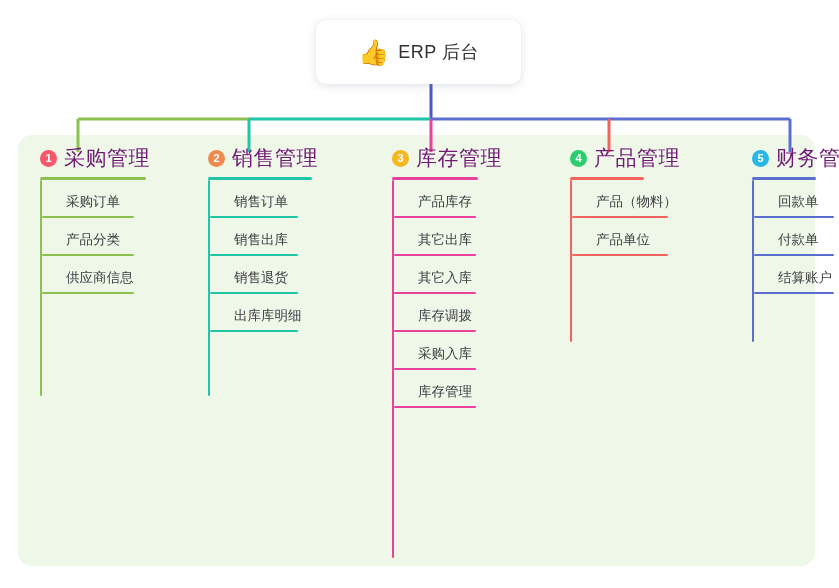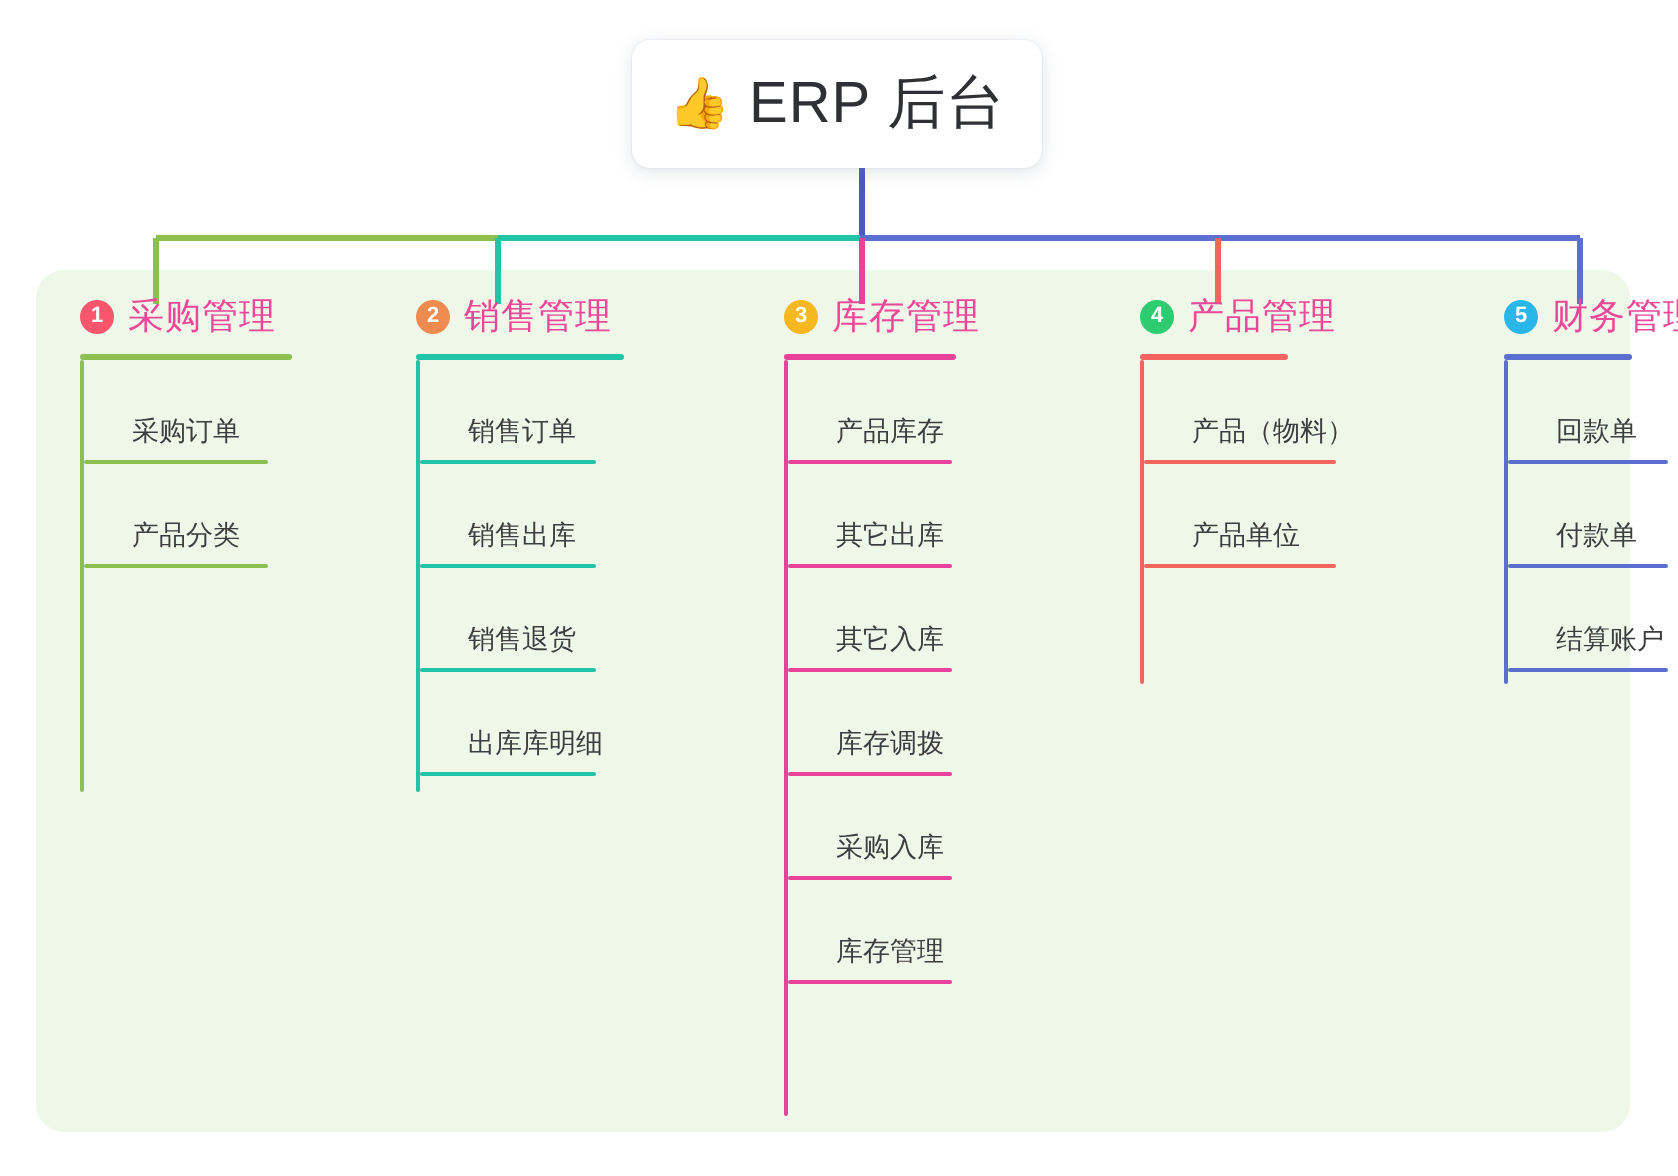--- a/index.html
+++ b/index.html
@@ -19,21 +19,21 @@
     width:205px;height:64px;
     background:#ffffff;
     border-radius:9px;
     box-shadow:0 2px 9px rgba(120,130,150,.22), 0 0 1px rgba(120,130,150,.25);
     display:flex;align-items:center;justify-content:center;
     box-sizing:border-box;
   }
   .title-inner{display:flex;align-items:center;gap:9px;}
   .title-emoji{font-size:25px;line-height:1;}
   .title-text{
-    font-size:29px;color:#2f3034;letter-spacing:.5px;white-space:nowrap;
+    font-size:18px;color:#2f3034;letter-spacing:.5px;white-space:nowrap;
   }
 
   
   .panel{
     position:absolute;
     left:18px;top:135px;
     width:797px;height:431px;
     background:#eff7e9;
     border-radius:14px;
   }
@@ -46,35 +46,35 @@
   .col-head{
     display:flex;align-items:center;gap:7px;
     height:26px;white-space:nowrap;
   }
   .badge{
     width:17px;height:17px;border-radius:50%;
     display:inline-flex;align-items:center;justify-content:center;
     color:#ffffff;font-size:11px;font-weight:bold;line-height:1;
     flex:0 0 auto;
   }
-  .head-text{font-size:18px;color:#ec4899;letter-spacing:.5px;}
+  .head-text{font-size:21px;color:#701a75;letter-spacing:.5px;}
   .head-rule{
     position:relative;
     height:3px;border-radius:2px;
     margin-top:6px;
   }
 
   
   .branch{position:relative;margin-top:0;}
   .spine{
     position:absolute;left:0;top:0;width:2px;border-radius:1px;
   }
   .leaf{
     position:relative;
-    height:52px;
+    height:38px;
   }
   .leaf-label{
     position:absolute;
     left:26px;bottom:7px;
     font-size:13.5px;color:#3c3d40;white-space:nowrap;
   }
   .leaf-rule{
     position:absolute;
     left:2px;bottom:0;height:2px;border-radius:1px;
   }
@@ -118,20 +118,24 @@
         <div class="branch">
           <div class="spine" style="background: rgb(140, 193, 82); height: 216px;"></div>
           <div class="leaf">
             <span class="leaf-label">采购订单</span>
             <div class="leaf-rule" style="background: rgb(140, 193, 82); width: 92px;"></div>
           </div>
           <div class="leaf">
             <span class="leaf-label">产品分类</span>
             <div class="leaf-rule" style="background: rgb(140, 193, 82); width: 92px;"></div>
           </div>
+          <div class="leaf">
+            <span class="leaf-label">供应商信息</span>
+            <div class="leaf-rule" style="background: rgb(140, 193, 82); width: 92px;"></div>
+          </div>
         </div>
       </div>
       <div class="col" style="left: 208px;">
         <div class="col-head">
           <span class="badge" style="background: rgb(239, 139, 79);">2</span>
           <span class="head-text">销售管理</span>
         </div>
         <div class="head-rule" style="background: rgb(32, 197, 168); width: 104px;"></div>
         <div class="branch">
           <div class="spine" style="background: rgb(32, 197, 168); height: 216px;"></div>

